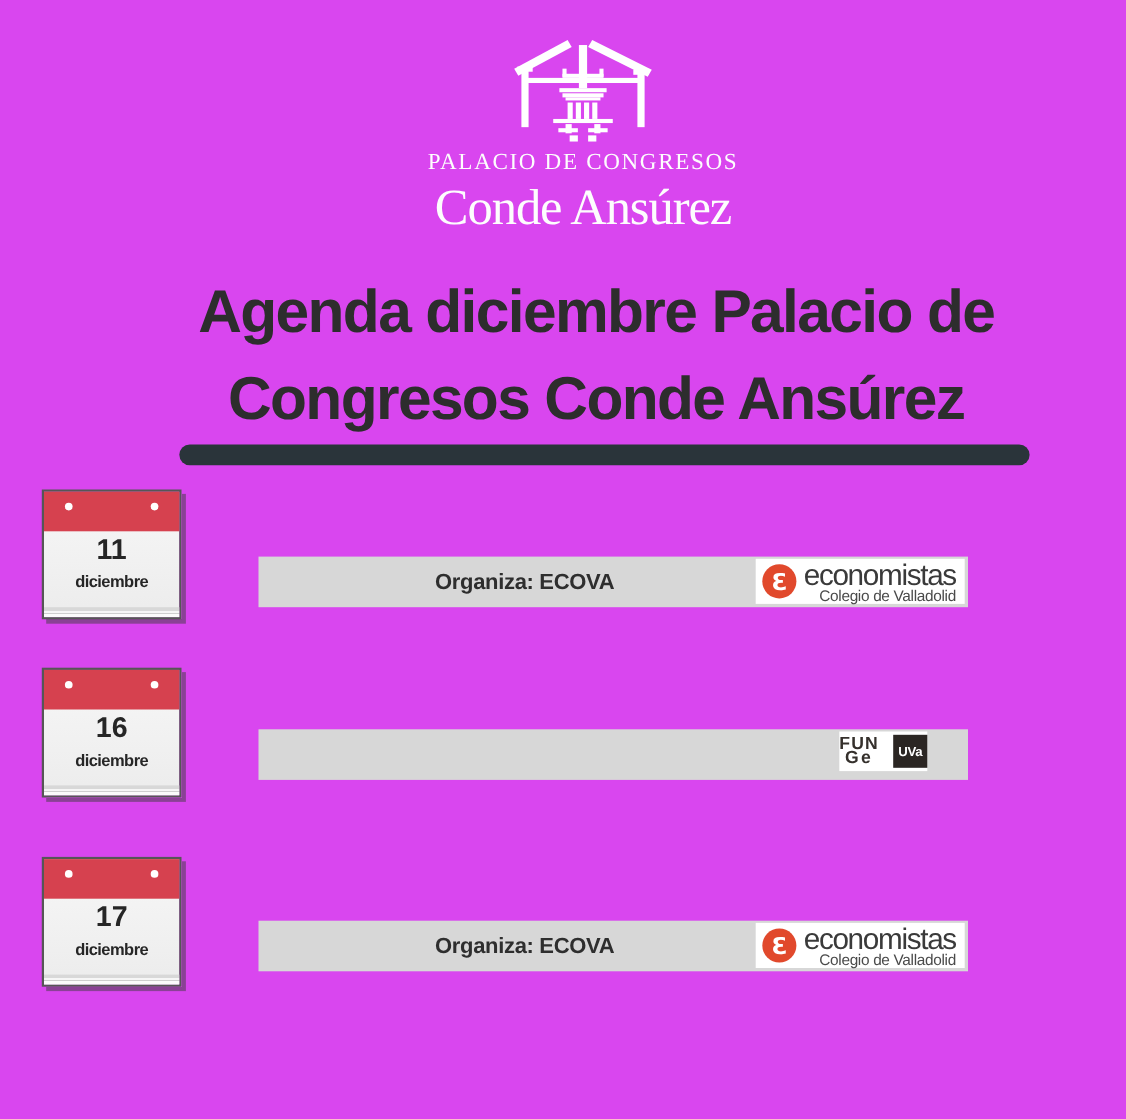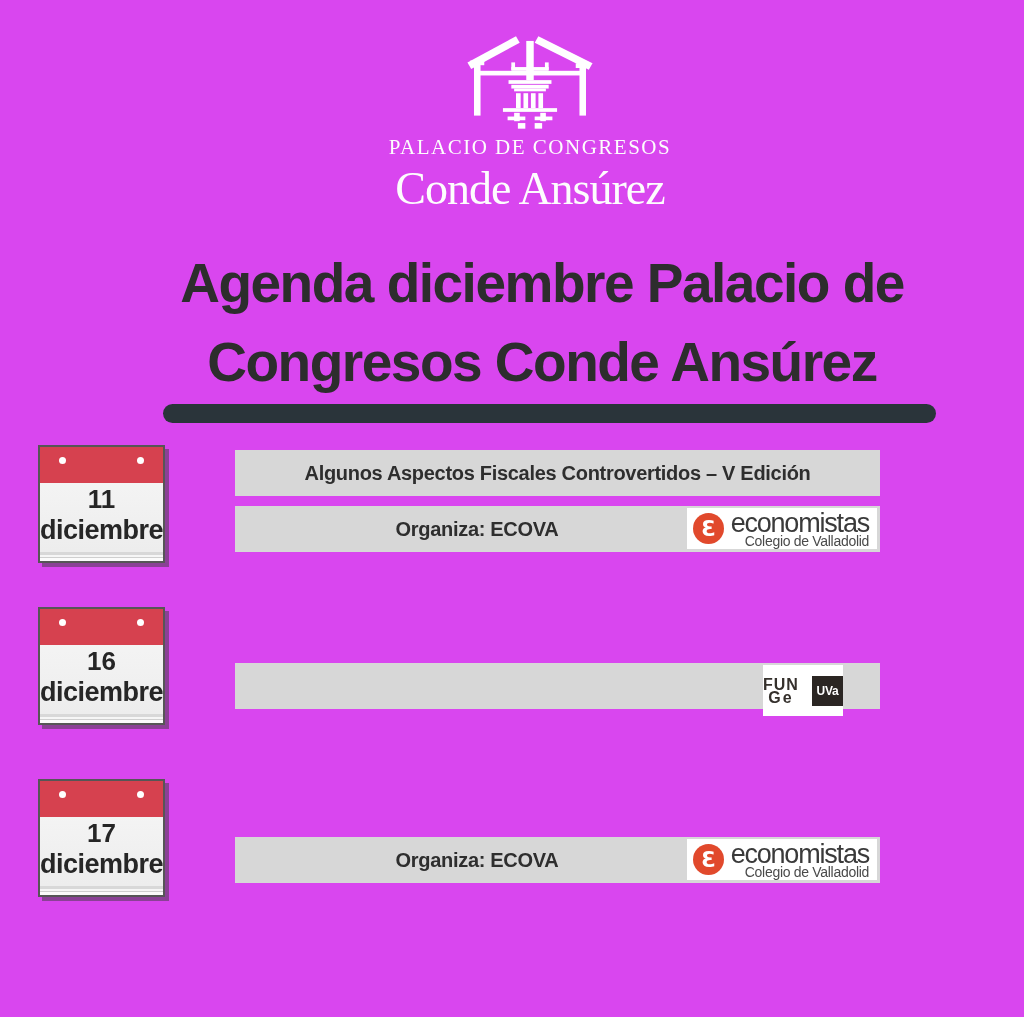--- a/index.html
+++ b/index.html
@@ -24,21 +24,21 @@
     position:absolute; left:38px; width:123px; height:114px;
     background:linear-gradient(#f7f7f7,#ececec);
     border:2px solid #565656; box-shadow:4px 4px 0 rgba(60,60,60,.5);
   }
   .cal1{top:445px}.cal2{top:607px}.cal3{top:779px}
   .cal-header{height:36px; background:#d6414f; position:relative;}
   .cal-dot{position:absolute; top:10px; width:7px; height:7px; border-radius:50%; background:#fff;}
   .cal-dot.left{left:19px}.cal-dot.right{right:19px}
   .cal-body{text-align:center; font-weight:bold; color:#262626; padding-top:0;}
   .cal-day{font-size:26px; line-height:32px;}
-  .cal-month{font-size:27px; line-height:30px; letter-spacing:-0.5px;}
+  .cal-month{font-size:15px; line-height:30px; letter-spacing:-0.5px;}
   .cal-pages{
     position:absolute; left:0; right:0; bottom:0; height:9px;
     background:linear-gradient(#d8d8d8 0 3px,#f6f6f6 3px 5px,#cfcfcf 5px 6px,#fbfbfb 6px 9px);
   }
   
   .bar{
     position:absolute; left:235px; width:645px; height:46px; background:#d7d7d7;
     display:flex; align-items:center; justify-content:center;
     font-weight:bold; font-size:20px; letter-spacing:-0.3px; color:#2e2e2e;
   }
@@ -54,21 +54,21 @@
   .eco-circle{
     flex:0 0 auto; width:31px; height:31px; border-radius:50%; background:#e1492c;
     color:#fff; display:flex; align-items:center; justify-content:center;
     font-size:21px; font-weight:bold; font-family:"DejaVu Sans", sans-serif;
   }
   .eco-text{display:flex; flex-direction:column; align-items:flex-end; flex:1;}
   .eco-name{font-size:27px; line-height:25px; letter-spacing:-1.2px; color:#3a3a3a; font-weight:normal;}
   .eco-sub{font-size:14px; line-height:11px; color:#4a4a4a; font-weight:normal;}
   
   .funge-logo{
-    position:absolute; left:528px; top:2px; width:80px; height:51px; background:#fff;
+    position:absolute; left:528px; top:2px; width:80px; height:36px; background:#fff;
     display:flex; align-items:center; justify-content:center; gap:13px;
   }
   .funge-text{text-align:center; color:#35302c; font-weight:bold;}
   .funge-l1{font-size:16px; line-height:13px; letter-spacing:1px;}
   .funge-l2{font-size:16px; line-height:13px; letter-spacing:2px;}
   .funge-badge{
     width:33px; height:30px; background:#2b2623; color:#fff;
     display:flex; align-items:center; justify-content:center; font-size:12px; font-weight:bold;
   }
 </style>
@@ -128,23 +128,20 @@
       <span class="cal-dot left"></span>
       <span class="cal-dot right"></span>
     </div>
     <div class="cal-body">
       <div class="cal-day">11</div>
       <div class="cal-month">diciembre</div>
     </div>
     <div class="cal-pages"></div>
   </div>
 
-  <div class="bar t1">
-    <span>Algunos Aspectos Fiscales Controvertidos – V Edición</span>
-  </div>
 
   <div class="bar o1">
     <div class="org-text w-eco">Organiza: ECOVA</div>
     <div class="eco-logo">
       <div class="eco-circle">Ɛ</div>
       <div class="eco-text">
         <div class="eco-name">economistas</div>
         <div class="eco-sub">Colegio de Valladolid</div>
       </div>
     </div>

